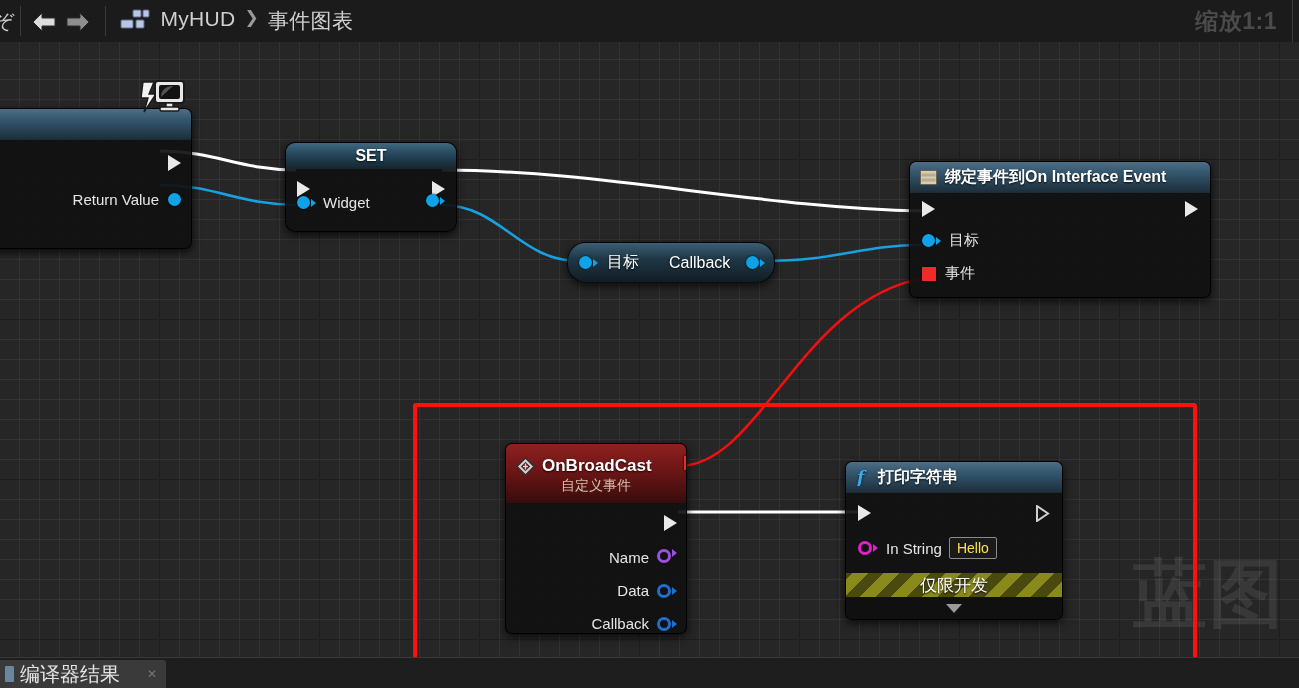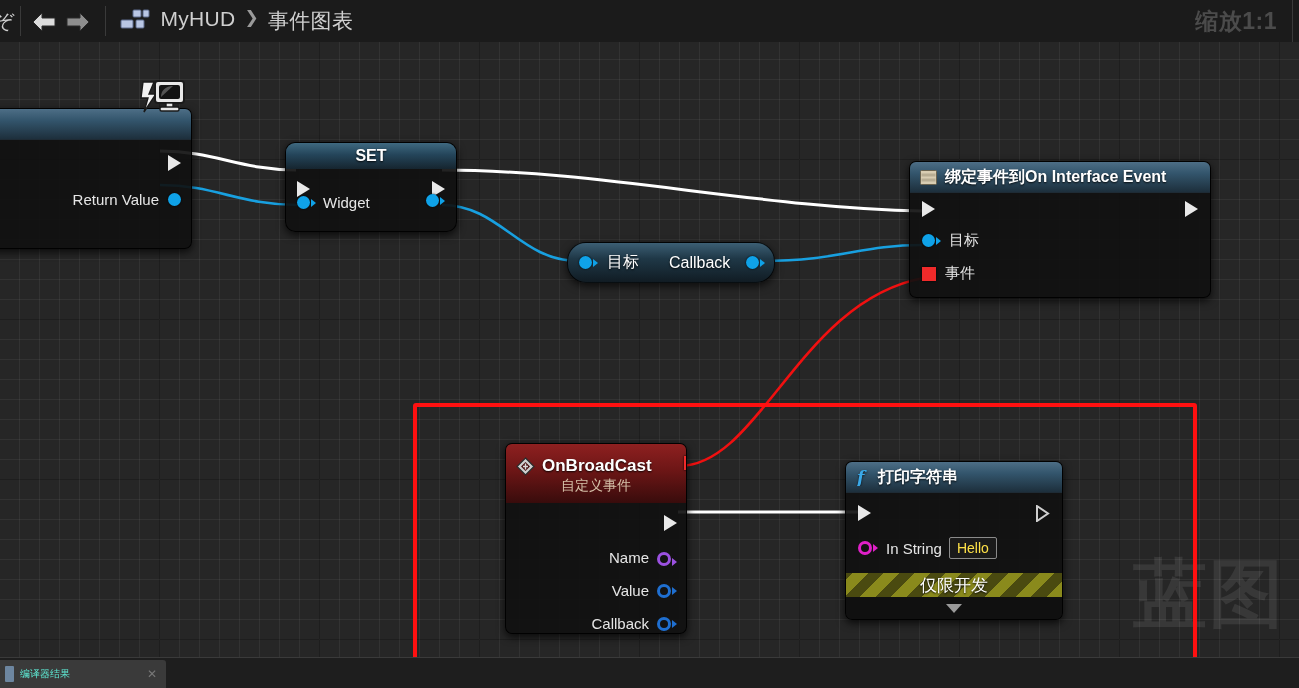--- a/index.html
+++ b/index.html
@@ -172,21 +172,21 @@
     position:absolute;left:0;bottom:0;width:1299px;height:30px;
     background:#1e1e1e;border-top:1px solid #3a3a3a;z-index:36;
   }
   #bottom-tab{
     position:absolute;left:0;bottom:0;height:28px;width:166px;
     background:#3a3a3a;
     display:flex;align-items:center;z-index:37;
     border-top-right-radius:3px;
   }
   #bottom-tab .tb-icon{width:9px;height:16px;background:#6d86a0;margin:0 6px 0 5px;border-radius:1px;}
-  #bottom-tab .tb-label{color:#5eead4;font-size:10px;flex:1;}
+  #bottom-tab .tb-label{color:#e5e5e5;font-size:20px;flex:1;}
   #bottom-tab .tb-close{color:#777;font-size:12px;margin-right:9px;cursor:pointer;}
 </style>
 </head>
 <body>
 
 <div id="root">
 
   <div id="canvas"></div>
 
   <div id="wm-big">蓝图</div>
@@ -313,27 +313,27 @@
           </span>
           <span class="ev-name">OnBroadCast</span>
         </div>
         <div class="ev-sub">自定义事件</div>
         <div class="ev-delegate">
             <div class="sq"></div>
           </div>
       </div>
       <div style="height:130px;position:relative;">
         <div style="position:absolute;right:9px;top:12px;" class="exec-pin"></div>
-        <div style="position:absolute;right:9px;top:46px;display:flex;align-items:flex-end;">
+        <div style="position:absolute;right:9px;top:46px;display:flex;align-items:flex-start;">
           <span class="pin-label">Name</span>
           <div class="ring" style="margin-left:8px;"></div>
           <div class="ring-arrow"></div>
         </div>
         <div style="position:absolute;right:9px;top:79px;display:flex;align-items:center;">
-          <span class="pin-label">Value</span>
+          <span class="pin-label">Data</span>
           <div class="ring blue" style="margin-left:8px;"></div>
           <div class="ring-arrow blue"></div>
         </div>
         <div style="position:absolute;right:9px;top:112px;display:flex;align-items:center;">
           <span class="pin-label">Callback</span>
           <div class="ring blue" style="margin-left:8px;"></div>
           <div class="ring-arrow blue"></div>
         </div>
       </div>
     </div>

